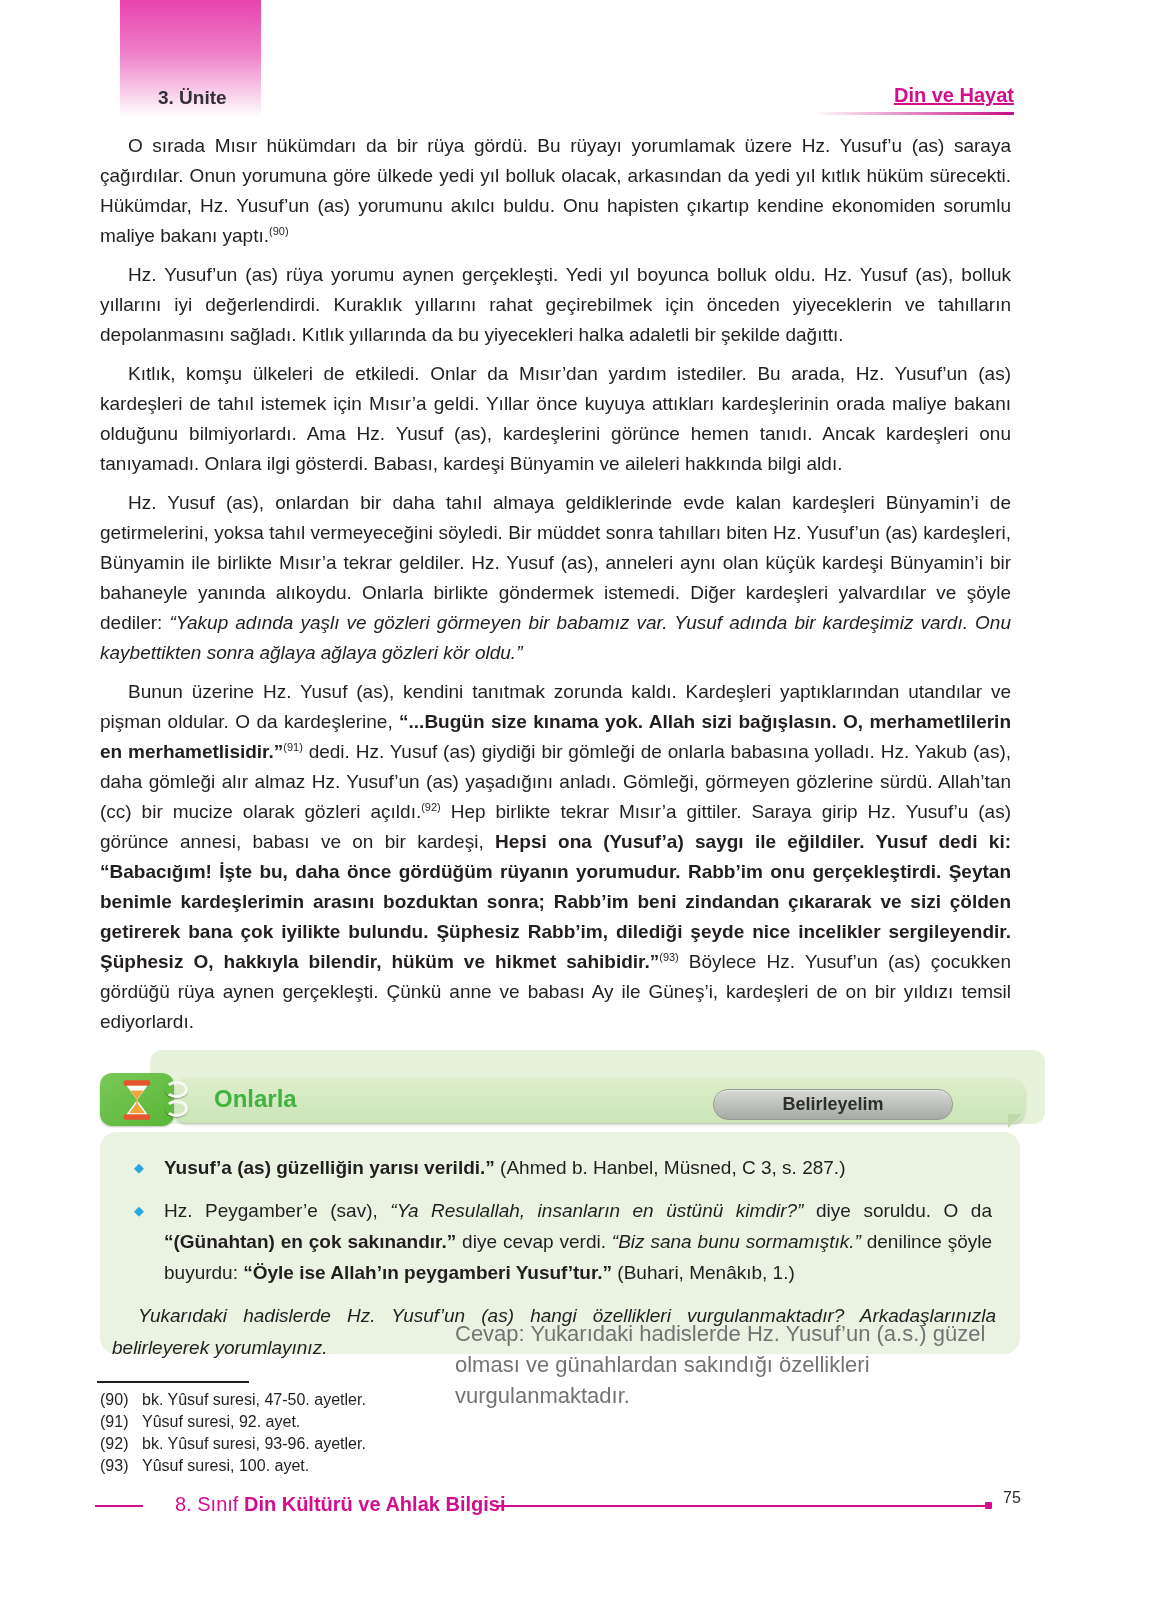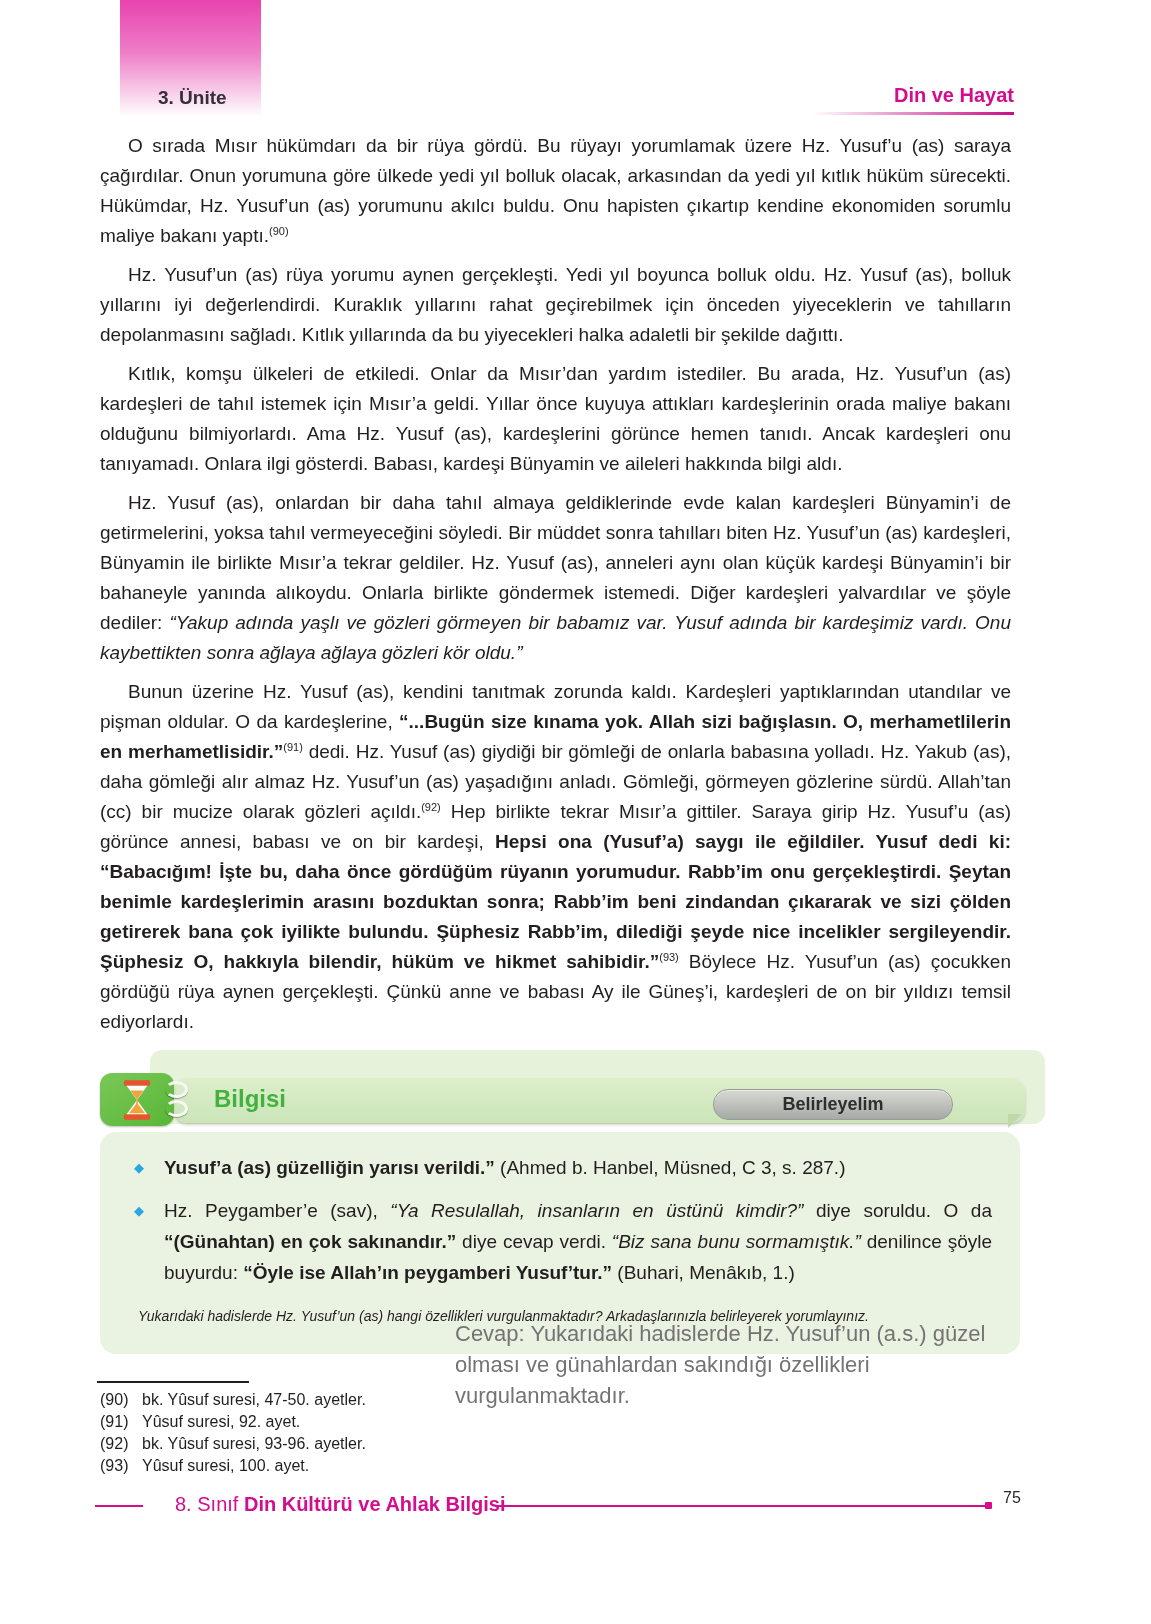--- a/index.html
+++ b/index.html
@@ -11,21 +11,21 @@
   
   .unit-box{
     position:absolute;left:95px;top:0;width:141px;height:117px;
     background:linear-gradient(180deg,#e843ae 0%,#ee7ec8 45%,#fbe3f2 88%,#ffffff 100%);
     margin-left:25px;
   }
   .unit-label{
     position:absolute;left:38px;bottom:8px;font-size:19px;font-weight:bold;color:#332e38;
   }
   .section-title{
-    position:absolute;top:84px;right:137px;font-size:20px;font-weight:bold;color:#d30d8e;
+    position:absolute;top:84px;right:137px;font-size:20px;font-weight:bold;color:#d30d8e;text-decoration:underline;
   }
   .section-underline{
     position:absolute;top:112px;left:812px;width:202px;height:3px;
     background:linear-gradient(90deg,rgba(211,13,142,0) 0%,#c70d85 100%);
   }
   
   .body-text{
     position:absolute;left:100px;top:131px;width:913px;height:938px;
     font-size:19px;line-height:30px;text-align:justify;overflow:hidden;
   }
@@ -74,21 +74,21 @@
   }
   .activity-box{
     position:absolute;left:100px;top:1132px;width:920px;height:222px;
     background:#eaf3e2;border-radius:16px;
   }
   .bullet-list{padding:20px 28px 0 34px;}
   .bullet-item{display:flex;margin-bottom:12px;font-size:19px;line-height:31px;text-align:justify;}
   .diamond{color:#29a8e0;font-size:13px;line-height:31px;width:30px;flex:0 0 30px;}
   .bullet-text{flex:1;}
   .activity-question{
-    margin:2px 24px 0 12px;font-style:italic;font-size:14px;line-height:32px;
+    margin:2px 24px 0 12px;font-style:italic;font-size:19px;line-height:32px;
     text-indent:26px;text-align:justify;
   }
   .answer-text{
     position:absolute;left:455px;top:1318px;width:565px;z-index:6;
     font-size:22px;line-height:31px;color:#737373;
   }
   
   .fn-divider{position:absolute;left:97px;top:1381px;width:152px;height:2px;background:#221e1f;}
   .footnotes{position:absolute;left:100px;top:1389px;font-size:16px;line-height:22px;}
   .fn-row{display:flex;}
@@ -127,21 +127,21 @@
     <rect x="4" y="37" width="28" height="6" rx="2" fill="#e8542d"></rect>
     <path d="M7 7 L29 7 L18 22 Z" fill="#ffffff"></path>
     <path d="M18 22 L29 37 L7 37 Z" fill="#ffffff"></path>
     <path d="M11 12 L25 12 L18 21.5 Z" fill="#f2a33c"></path>
     <path d="M18 25 L26.5 36 L9.5 36 Z" fill="#f2a33c"></path>
     <rect x="17.2" y="21" width="1.6" height="15" fill="#f2a33c"></rect>
   </svg>
 </div>
 <div class="ring r1"></div>
 <div class="ring r2"></div>
-<div class="activity-title">Bilgisi</div>
+<div class="activity-title">Onlarla</div>
 <div class="activity-badge">Belirleyelim</div>
 
 <div class="activity-box">
   <div class="bullet-list" id="bullet-list">
       <div class="bullet-item">
         <span class="diamond">◆</span>
         <div class="bullet-text"><span class="run b">Yusuf’a (as) güzelliğin yarısı verildi.”</span><span class="run"> (Ahmed b. Hanbel, Müsned, C 3, s. 287.)</span></div>
       </div>
       <div class="bullet-item">
         <span class="diamond">◆</span>

